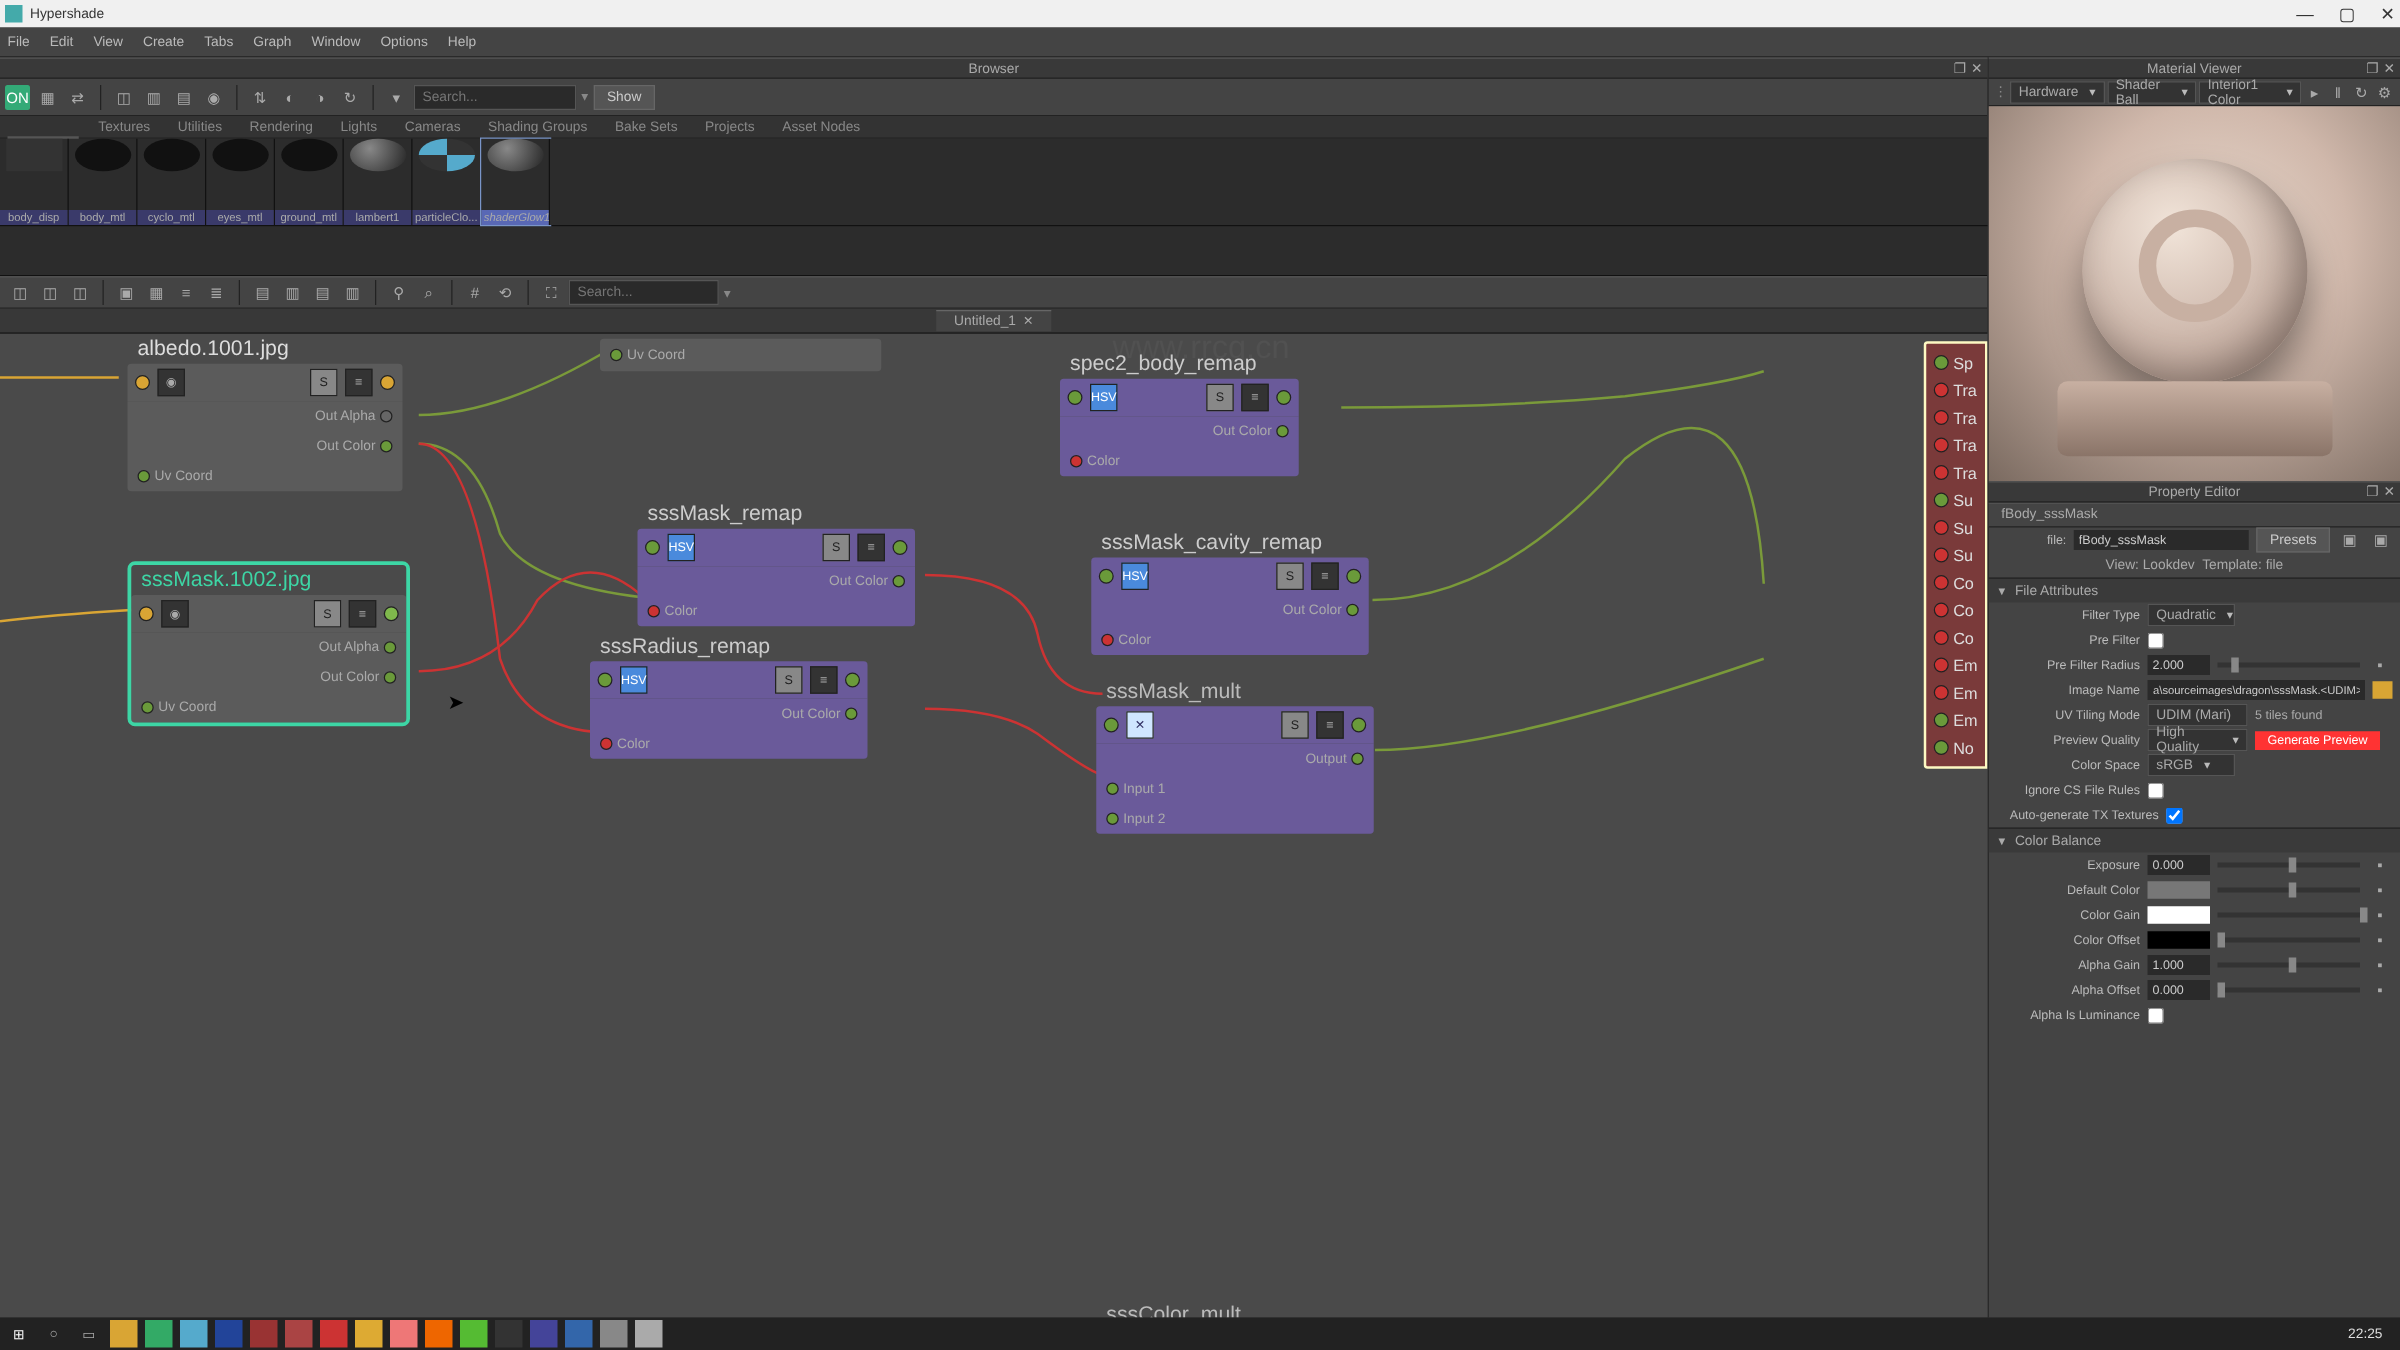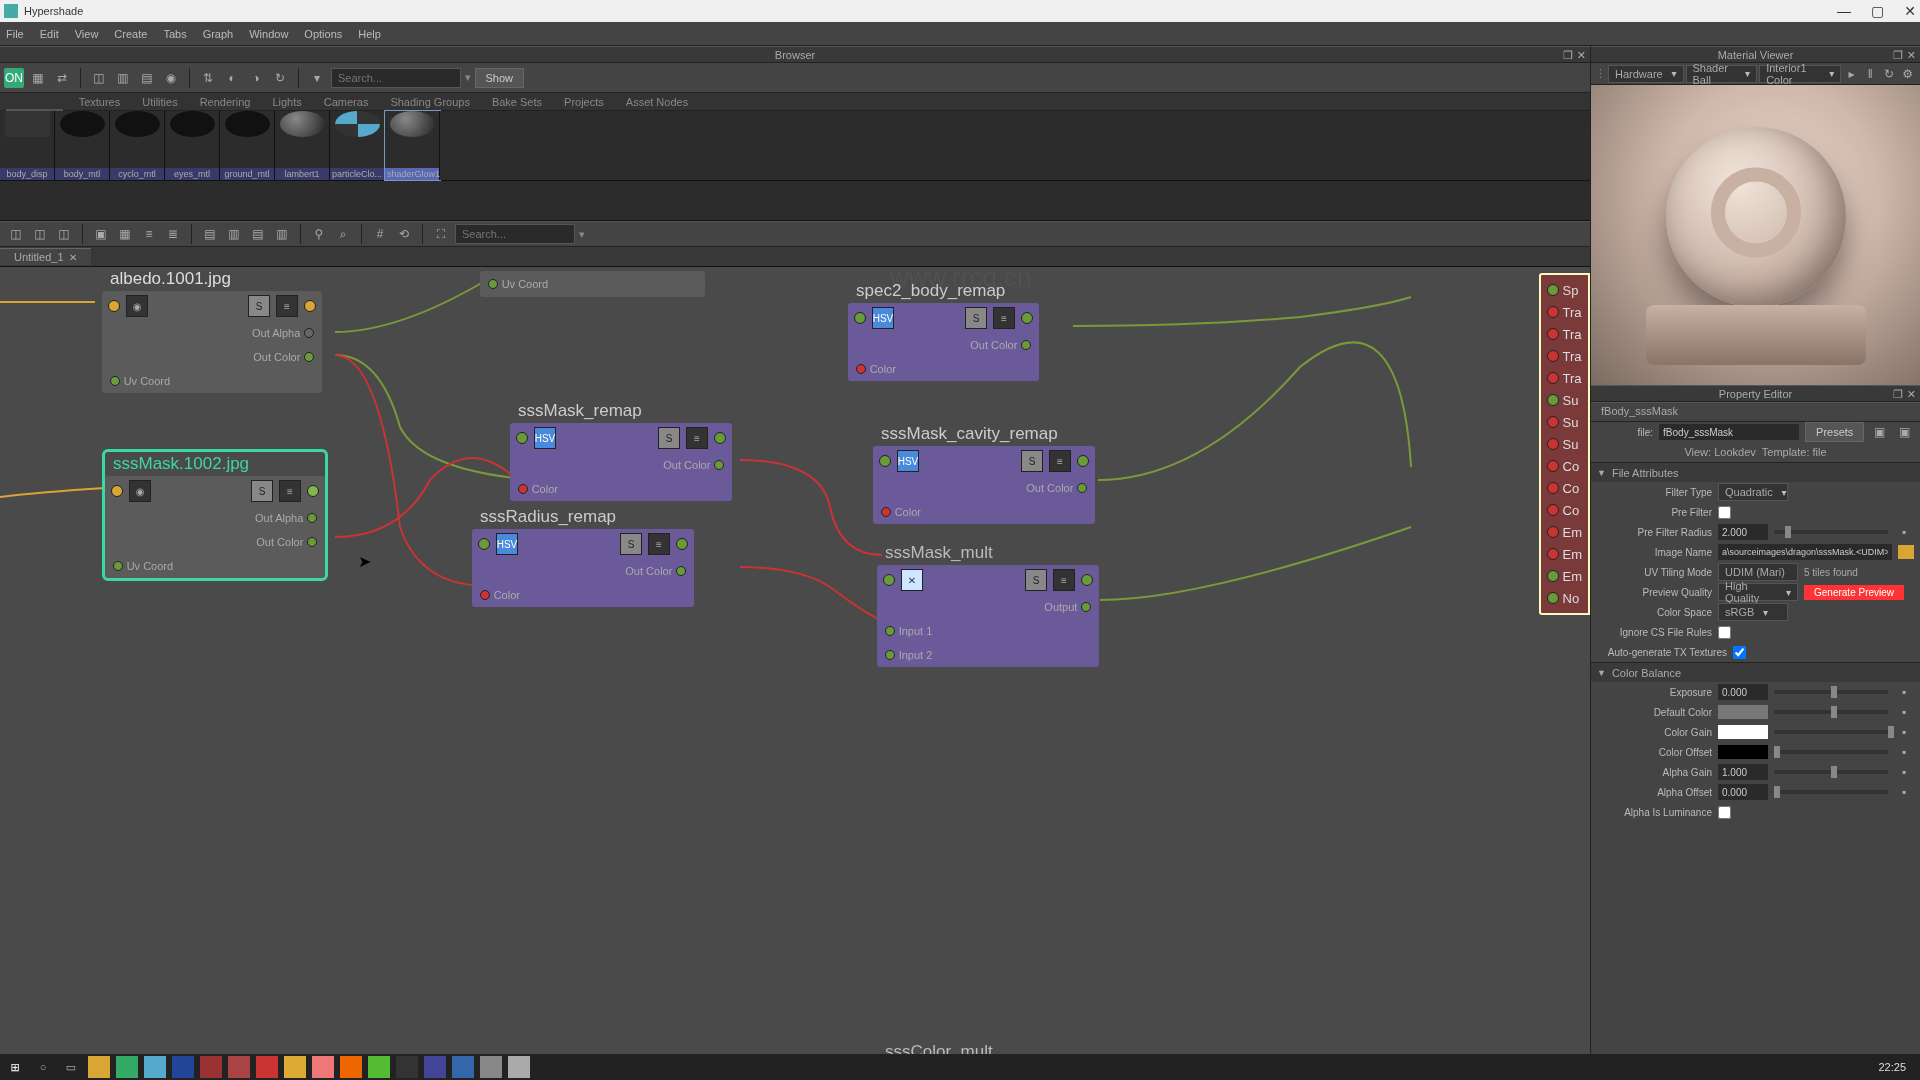--- a/index.html
+++ b/index.html
@@ -37,28 +37,28 @@
 
 .mat-tabs { height: 18px; background:#333; display:flex; gap:10px; padding:0 6px; align-items:center; border-bottom:1px solid #222; }
 .mat-tabs span { color:#888; cursor:pointer; padding:2px 6px; }
 .mat-tabs span.active { color:#ddd; background:#555;margin-top:31px; }
 
 
 .swatches { background:#2c2c2c; display:flex; padding:0; border-bottom:1px solid #111; position:relative; height:70px; }
 .swatch { width:55px; height:100%; border-right:1px solid #111; display:flex; flex-direction:column; align-items:center; justify-content:flex-end; cursor:pointer; }
 .swatch .ball { width:45px; height:45px; border-radius:50%; background:radial-gradient(circle at 35% 30%, #888, #222); margin-bottom:2px; }
 .swatch .label { font-size:9px; background:#3a3a6a; padding:1px 2px; width:100%; text-align:center;margin-top:29px; }
-.swatch.sel { outline:1px solid #7a95c8; }
+.swatch.sel { outline:1px solid #7a95c8;font-style:italic; }
 .filler { flex:1; background: #2c2c2c; }
 
 
 .graph-tb { height: 26px; background:#444; border-top:1px solid #555; border-bottom:1px solid #222; display:flex; align-items:center; padding:0 6px; gap:4px; }
 
 
-.doc-tab { height: 20px; background:#383838; border-bottom:1px solid #111; display:flex; align-items:center; }
+.doc-tab { height: 20px; background:#383838; border-bottom:1px solid #111; display:flex; align-items:center;justify-content:center; }
 .doc-tab .tab { background:#444; border-top:1px solid #666; padding:2px 14px; font-size:10px; }
 
 
 .graph { flex:1; background:#4a4a4a; position:relative; overflow:hidden; }
 .graph svg { position:absolute; top:0; left:0; width:100%; height:100%; pointer-events:none; }
 
 .node { position:absolute; border-radius:3px; overflow:visible; }
 .node .title { font-size:17px; color:#bbb; padding:2px 8px; }
 .node .hdr { height:30px; border-radius:3px 3px 0 0; display:flex; align-items:center; padding:0 6px; gap:6px; }
 .node .body { border-radius:0 0 3px 3px; }

